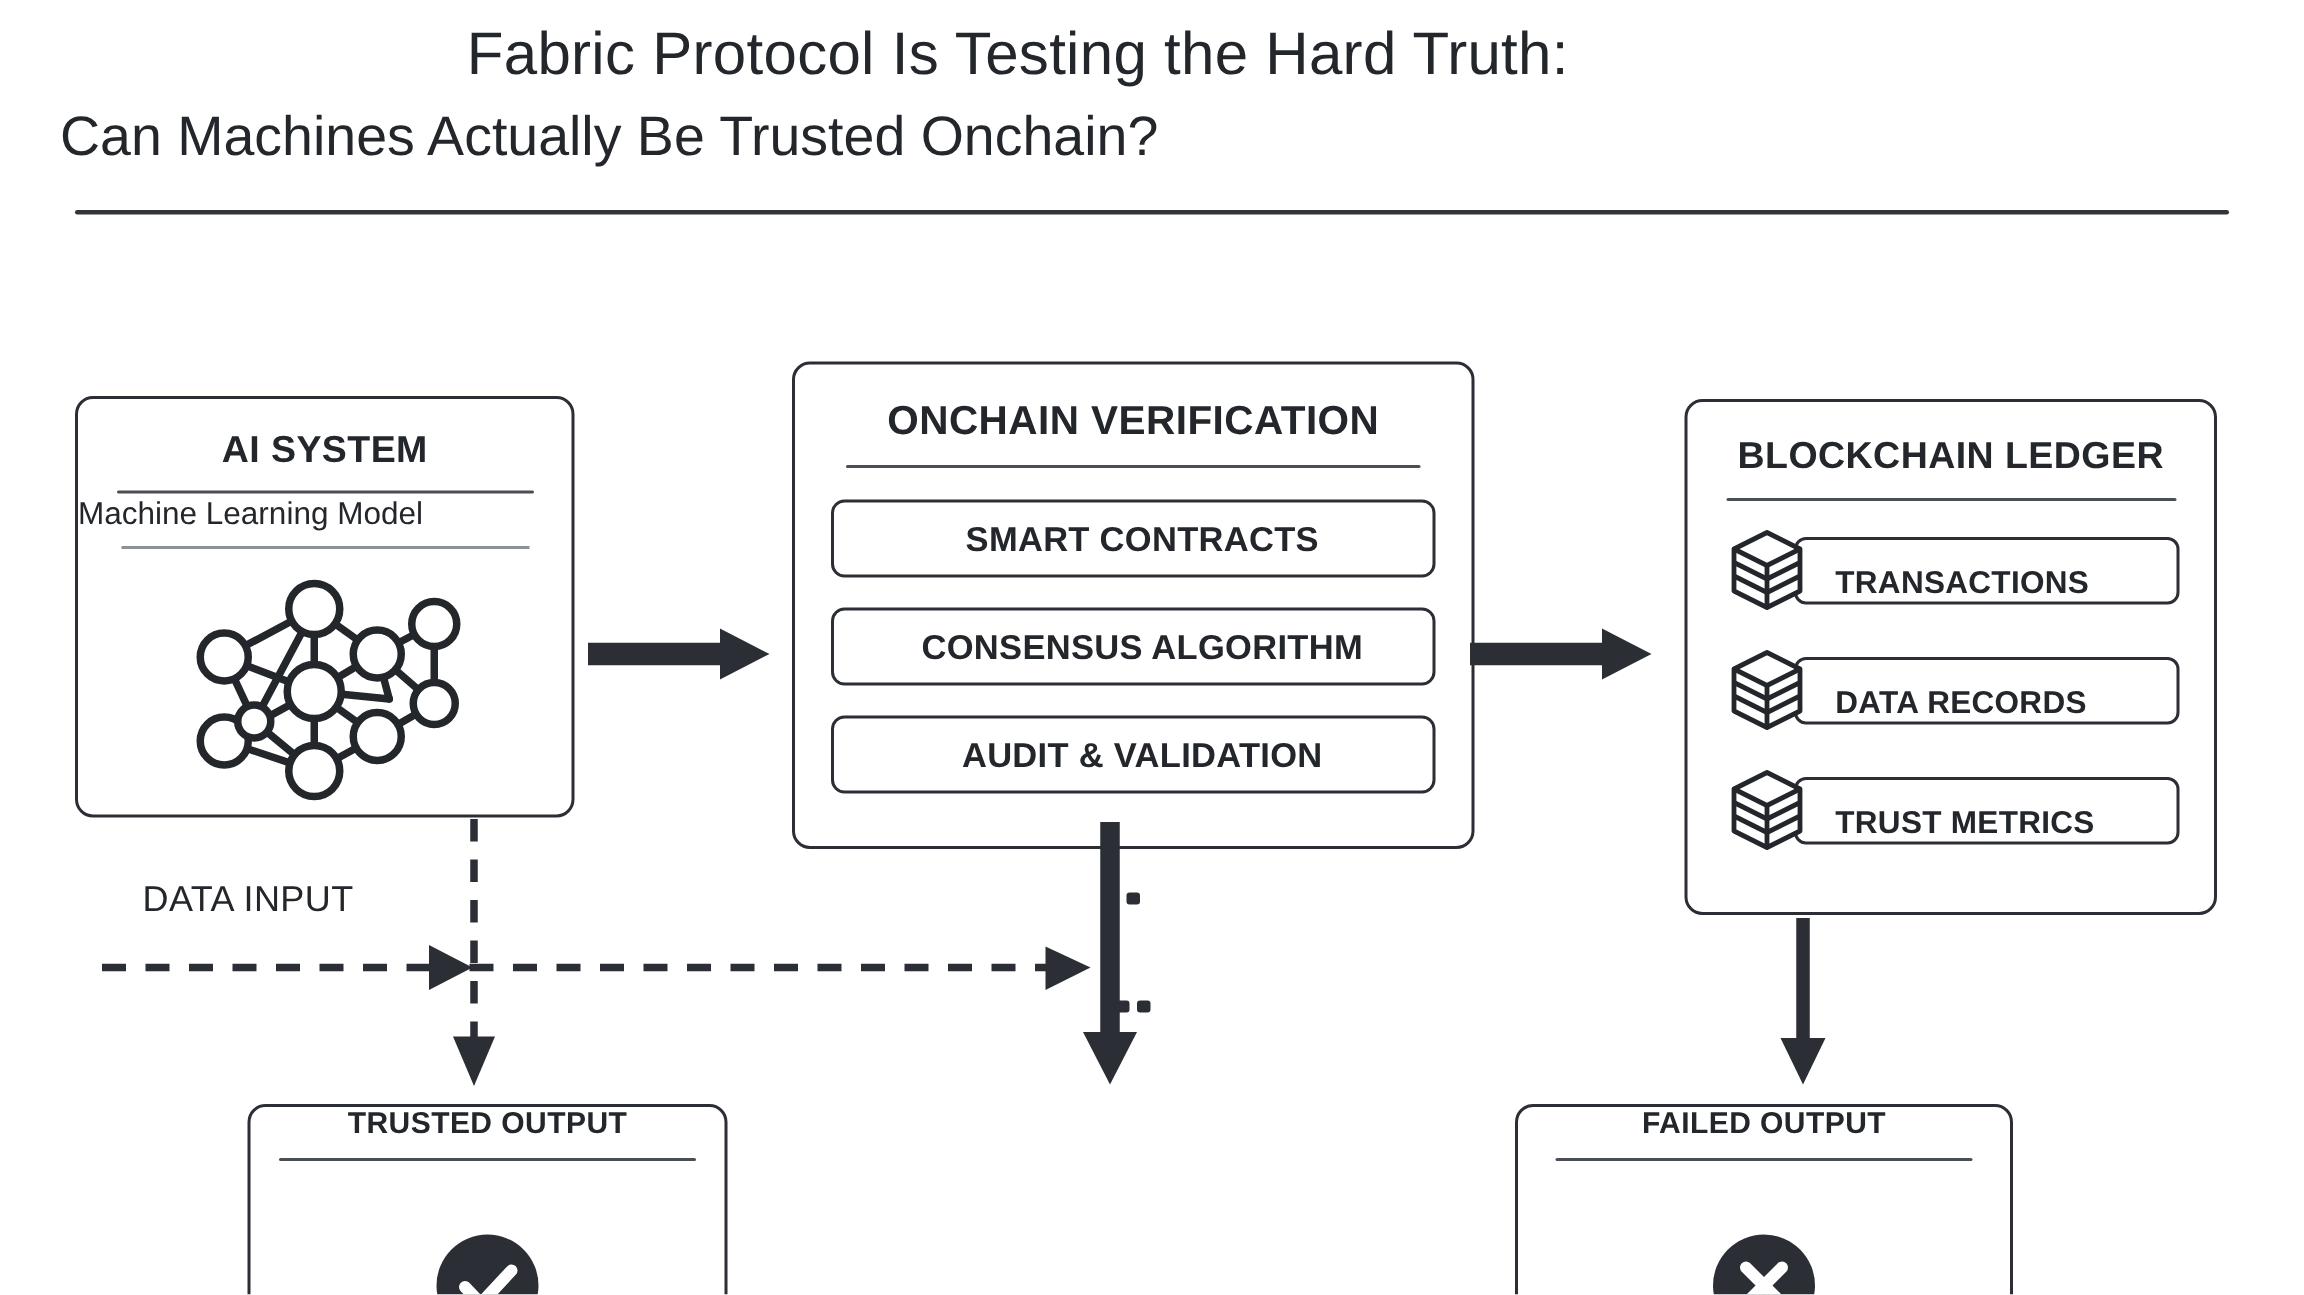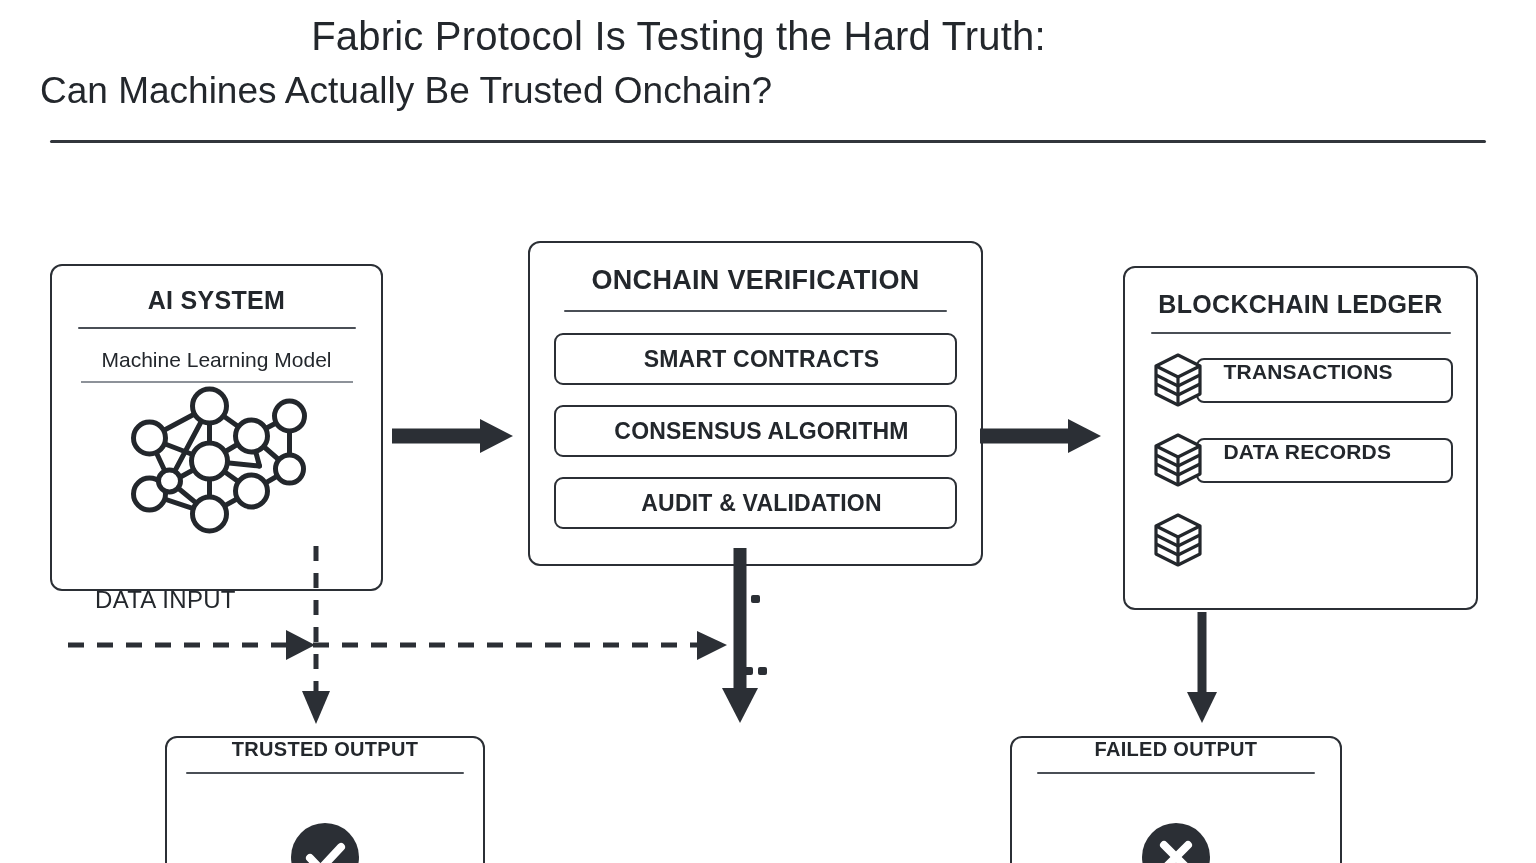--- a/index.html
+++ b/index.html
@@ -80,33 +80,32 @@
     background: #4a4f56;
     margin: 0 auto;
     border-radius: 1px;
   }
 
   
   #ai-system {
     left: 50px;
     top: 264px;
     width: 333px;
-    height: 327px;
+    height: 281px;
   }
   #ai-system .card-title {
     margin-top: 20px;
     font-size: 25px;
   }
   #ai-system .card-rule { width: 278px; margin-top: 12px; }
   .ai-sub {
-    text-align: center;
     font-size: 21px;
     font-weight: 400;
     color: #23272c;
-    margin-top: 19px;
+    margin-top: 2px;
   }
   .ai-sub-rule {
     width: 272px;
     height: 1.6px;
     background: #8d9299;
     margin: 9px auto 0 auto;
   }
   #nn-wrap {
     position: absolute;
     left: 50%;
@@ -201,21 +200,21 @@
     z-index: 2;
   }
   .ledger-pill {
     margin-left: -11px;
     flex: 1 1 auto;
     height: 45px;
     border: 2.2px solid #2b2f35;
     border-radius: 8px;
     box-sizing: border-box;
     display: flex;
-    align-items: flex-start;
+    align-items: flex-end;
     background: #fff;
   }
   .ledger-label {
     font-size: 21px;
     font-weight: 700;
     color: #23272c;
     padding-left: 26px;
     letter-spacing: 0.2px;
   }
 
@@ -385,20 +384,23 @@
         <svg viewBox="0 0 58 58" width="58" height="58">
           <g fill="#fff" stroke="#23272c" stroke-width="3.2" stroke-linejoin="round">
             <path d="M29 4 L51 15 L51 43 L29 54 L7 43 L7 15 Z"></path>
             <path d="M7 15 L29 26 L51 15" fill="none"></path>
             <path d="M29 26 L29 54" fill="none"></path>
             <path d="M7 24 L29 35 L51 24" fill="none"></path>
             <path d="M7 33 L29 44 L51 33" fill="none"></path>
           </g>
         </svg>
       </span>
+      <span class="ledger-pill">
+        <span class="ledger-label">TRUST METRICS</span>
+      </span>
     </div>
   </div>
 
   <div class="card" id="trusted-output">
     <div class="card-title out-title">TRUSTED OUTPUT</div>
     <div class="card-rule out-rule"></div>
     <div class="status-badge">
       <svg viewBox="0 0 68 68" width="68" height="68">
         <path d="M19 35 L29.5 46 L50 24" fill="none" stroke="#ffffff" stroke-width="8" stroke-linecap="round" stroke-linejoin="round"></path>
       </svg>

